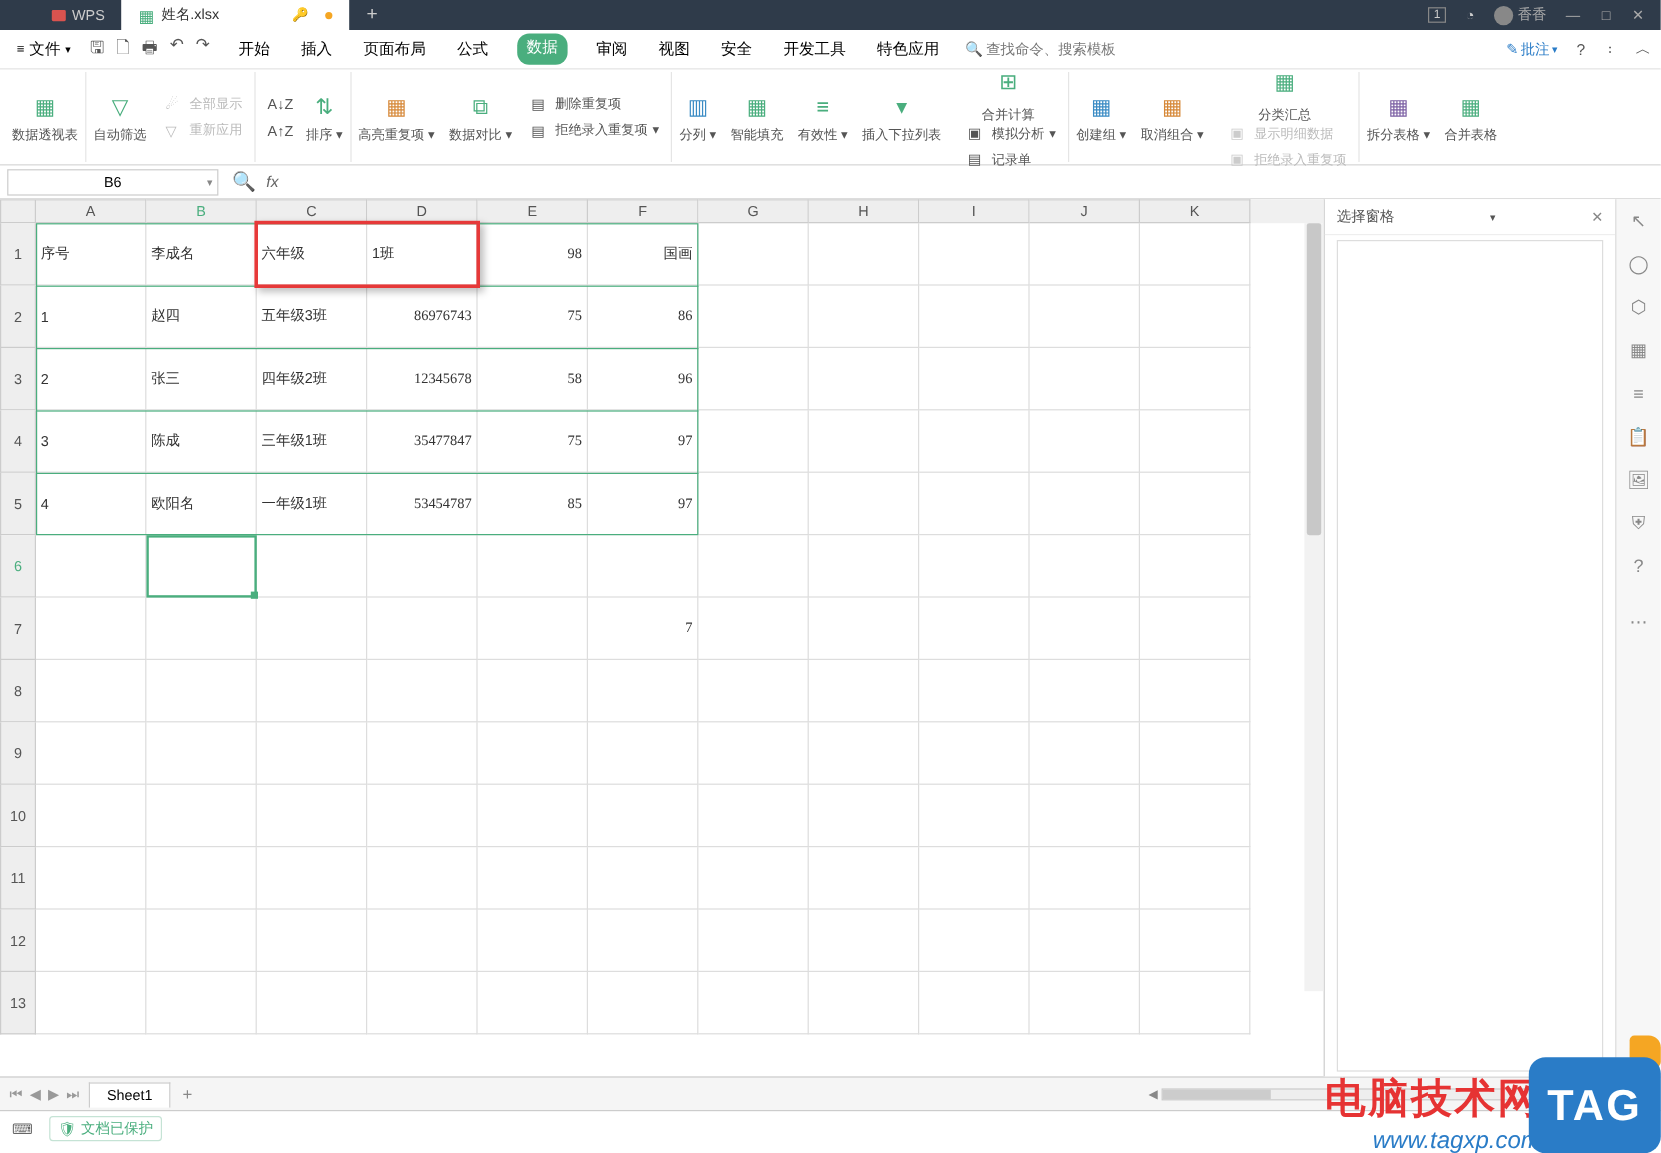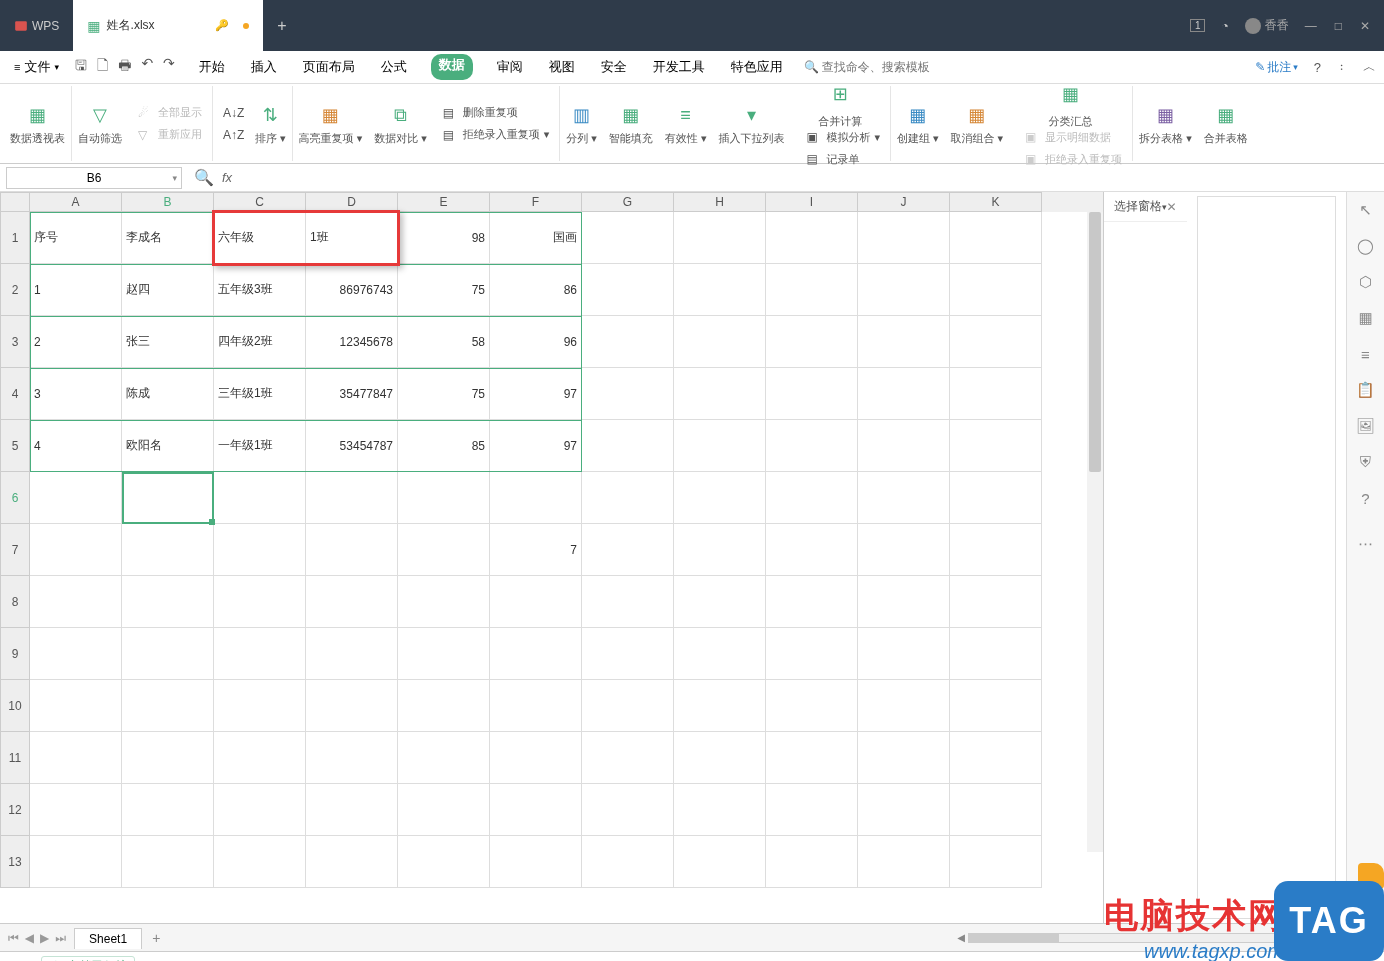--- a/index.html
+++ b/index.html
@@ -1,40 +1,40 @@
 <!DOCTYPE html>
 <html><head>
 <meta charset="utf-8">
 <style>
 * { box-sizing: border-box; margin: 0; padding: 0; font-family: "Microsoft YaHei", sans-serif; }
 body { background: #fff; overflow: hidden; width: 1384px; height: 961px; }
 
 
-.titlebar { background: #2f3b4a; height: 51px; display: flex; align-items: center; color: #ccc; }
+.titlebar { background: #2f3b4a; height: 25px; display: flex; align-items: center; color: #ccc; padding-left: 28px; }
 .titlebar-left { display: flex; align-items: center; height: 100%; }
 .wps-logo { padding: 0 14px; display: flex; align-items: center; gap: 4px; font-size: 12px; height: 100%; }
 .wps-logo svg { width: 14px; height: 14px; }
 .tab-file { background: #fff; color: #333; height: 100%; display: flex; align-items: center; padding: 0 14px; gap: 6px; font-size: 12px; border-radius: 0; min-width: 190px; position: relative; }
 .tab-file .doc-icon { color: #4aae7e; font-size: 14px; }
 .tab-key { color: #bbb; margin-left: auto; font-size: 11px; }
 .tab-dot { width: 6px; height: 6px; background: #f5a623; border-radius: 50%; margin-left: 8px; }
 .tab-add { padding: 0 14px; color: #ccc; font-size: 16px; }
 .titlebar-right { margin-left: auto; display: flex; align-items: center; gap: 16px; padding-right: 14px; font-size: 12px; }
 .titlebar-right .user { display: flex; align-items: center; gap: 4px; color: #aaa; }
 .win-controls { display: flex; gap: 18px; color: #aaa; font-size: 12px; }
 
 
 .menubar { height: 33px; background: #fff; border-bottom: 1px solid #ddd; display: flex; align-items: center; padding: 0 8px; gap: 2px; font-size: 13px; }
 .file-menu { display: flex; align-items: center; gap: 4px; padding: 2px 6px; }
 .file-menu .hamburger { font-size: 11px; }
 .quick-access { display: flex; gap: 10px; margin-left: 8px; color: #555; }
 .quick-access span { font-size: 14px; }
 .menu-tabs { display: flex; margin-left: 20px; gap: 22px; }
 .menu-tab { padding: 4px 2px; cursor: pointer; }
-.menu-tab.active { background: #4aae7e; color: #fff; padding: 2px 8px; border-radius: 10px; font-weight: bold; }
+.menu-tab.active { background: #4aae7e; color: #fff; padding: 2px 8px; border-radius: 10px; }
 .search-cmd { display: flex; align-items: center; gap: 2px; margin-left: 18px; color: #777; font-size: 12px; }
 .menubar-right { margin-left: auto; display: flex; align-items: center; gap: 16px; color: #555; font-size: 13px; }
 .pizhu { display: flex; align-items: center; gap: 2px; color: #2a7cc7; font-size: 12px; }
 
 
 .ribbon { height: 80px; background: #fff; border-bottom: 1px solid #ccc; display: flex; align-items: stretch; padding: 2px 4px; font-size: 11px; color: #555; }
 .ribbon-group { display: flex; flex-direction: column; align-items: center; justify-content: center; border-right: 1px solid #e5e5e5; padding: 0 6px; }
 .ribbon-group.no-border { border-right: none; }
 .ribbon-icon { width: 28px; height: 28px; display: flex; align-items: center; justify-content: center; font-size: 18px; color: #4aae7e; margin-bottom: 2px; }
 .ribbon-icon.blue { color: #3a8bc4; }
@@ -50,41 +50,41 @@
 .formula-bar { height: 28px; background: #fff; border-bottom: 1px solid #ddd; display: flex; align-items: center; }
 .name-box { width: 176px; height: 22px; border: 1px solid #ccc; margin-left: 6px; display: flex; align-items: center; justify-content: center; font-size: 12px; position: relative; }
 .name-box::after { content: "▾"; position: absolute; right: 4px; color: #888; font-size: 9px; }
 .fx-box { display: flex; align-items: center; gap: 8px; margin-left: 12px; flex: 1; }
 .fx-label { font-style: italic; font-size: 13px; color: #666; }
 .fx-input { flex: 1; height: 22px; border: none; font-size: 12px; padding: 0 4px; }
 
 
 .main { display: flex; height: 731px; position: relative; }
 .sheet-area { flex: 1; position: relative; overflow: hidden; }
-.side-pane { width: 243px; border-left: 1px solid #ccc; background: #fff; display: flex; flex-direction: row; }
+.side-pane { width: 243px; border-left: 1px solid #ccc; background: #fff; display: flex; flex-direction: column; }
 .pane-header { height: 30px; display: flex; align-items: center; padding: 0 10px; font-size: 12px; color: #555; border-bottom: 1px solid #eee; justify-content: space-between; }
 .pane-header .close { color: #888; cursor: pointer; }
 .pane-title { padding: 10px; font-size: 13px; color: #4aae7e; }
 .pane-body { flex: 1; margin: 4px 10px; border: 1px solid #ddd; }
 .pane-footer { height: 40px; display: flex; align-items: center; padding: 0 10px; font-size: 12px; gap: 6px; }
 .pane-footer .nav { border: 1px solid #ccc; padding: 1px 5px; font-size: 10px; color: #555; }
 
 .side-rail { width: 38px; background: #f7f7f7; border-left: 1px solid #ddd; display: flex; flex-direction: column; align-items: center; padding-top: 8px; gap: 16px; color: #888; font-size: 15px; }
 .side-rail .rail-icon { width: 20px; height: 20px; display: flex; align-items: center; justify-content: center; }
 
 
 .grid { position: relative; font-size: 12px; color: #333; }
 .col-headers { display: flex; height: 20px; background: #f0f0f0; }
 .corner { width: 30px; border: 1px solid #ccc; background: #eee; }
 .col-h { border: 1px solid #ccc; border-left: none; text-align: center; line-height: 18px; background: #eee; color: #555; }
 .row { display: flex; height: 52px; }
 .row-h { width: 30px; border: 1px solid #ccc; border-top: none; background: #eee; text-align: center; display: flex; align-items: center; justify-content: center; color: #555; }
 .row-h.active { color: #4aae7e; }
 .cell { border-right: 1px solid #ddd; border-bottom: 1px solid #ddd; padding: 2px 4px; display: flex; align-items: center; overflow: hidden; }
-.cell.right { justify-content: flex-end; }
+.cell.right { justify-content: flex-end; font-family: Liberation Serif, serif; }
 
 
 .green-zone { position: absolute; border: 1px solid #4aae7e; pointer-events: none; }
 .green-row { position: absolute; border-bottom: 1px solid #4aae7e; left: 30px; pointer-events: none; }
 
 
 .sel-cell { position: absolute; border: 2px solid #4aae7e; pointer-events: none; }
 .sel-cell::after { content: ""; position: absolute; right: -3px; bottom: -3px; width: 6px; height: 6px; background: #4aae7e; }
 
 

